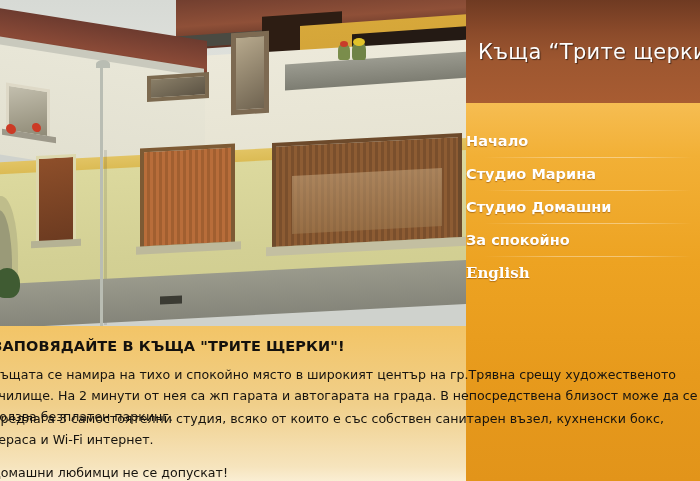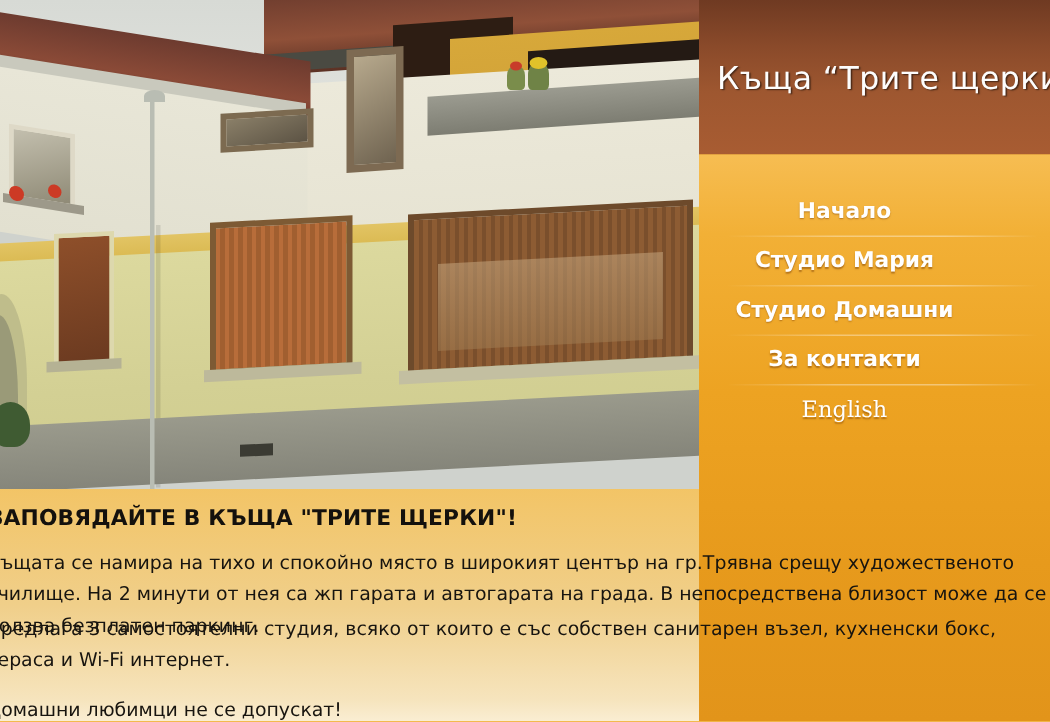--- a/index.html
+++ b/index.html
@@ -250,21 +250,21 @@
         #eda322 42%,
         #e79a1c 72%,
         #e2941a 100%);
     overflow: hidden;
   }
   .nav-item {
     position: relative;
     height: 33px;
     line-height: 33px;
     padding-right: 40px;
-    text-align: center;
+    text-align: left;
     color: #ffffff;
     font-size: 14.5px;
     font-weight: bold;
     text-shadow: 0 1px 1px rgba(130,70,10,.55);
     cursor: pointer;
     white-space: nowrap;
   }
   .nav-item::after {
     content: "";
     position: absolute;
@@ -272,21 +272,21 @@
     height: 1px;
     background: linear-gradient(90deg,
         rgba(255,255,255,0) 0%,
         rgba(255,255,255,.35) 35%,
         rgba(255,255,255,.38) 70%,
         rgba(255,255,255,0) 100%);
   }
   .nav-item.first { margin-top: 22px; }
   .nav-item.serif {
     font-family: "DejaVu Serif", "Liberation Serif", serif;
-    font-weight: normal;
+    font-weight: bold;
     font-size: 15px;
   }
   .nav-item.last::after { background: none; }
 
   
   #content {
     position: absolute;
     left: 0; top: 326px;
     width: 700px; height: 155px;
     overflow: hidden;
@@ -361,27 +361,27 @@
 
   <div id="header-bar">
     <div id="site-title">Къща “Трите щерки”</div>
   </div>
 
   <nav id="sidebar">
     <div class="nav-item first">
       <span>Начало</span>
     </div>
     <div class="nav-item">
-      <span>Студио Мария</span>
+      <span>Студио Марина</span>
     </div>
     <div class="nav-item">
       <span>Студио Домашни</span>
     </div>
     <div class="nav-item">
-      <span>За контакти</span>
+      <span>За спокойно</span>
     </div>
     <div class="nav-item serif last">
       <span>English</span>
     </div>
   </nav>
 
   <main id="content">
     <h1 id="content-heading">ЗАПОВЯДАЙТЕ В КЪЩА "ТРИТЕ ЩЕРКИ"!</h1>
     <p class="para" id="para-1">Къщата се намира на тихо и спокойно място в широкият център на гр.Трявна срещу художественото училище. На 2 минути от нея са жп гарата и автогарата на града. В непосредствена близост може да се ползва безплатен паркинг.</p>
     <p class="para" id="para-2">Предлага 3 самостоятелни студия, всяко от които е със собствен санитарен възел, кухненски бокс, тераса и Wi-Fi интернет.</p>

